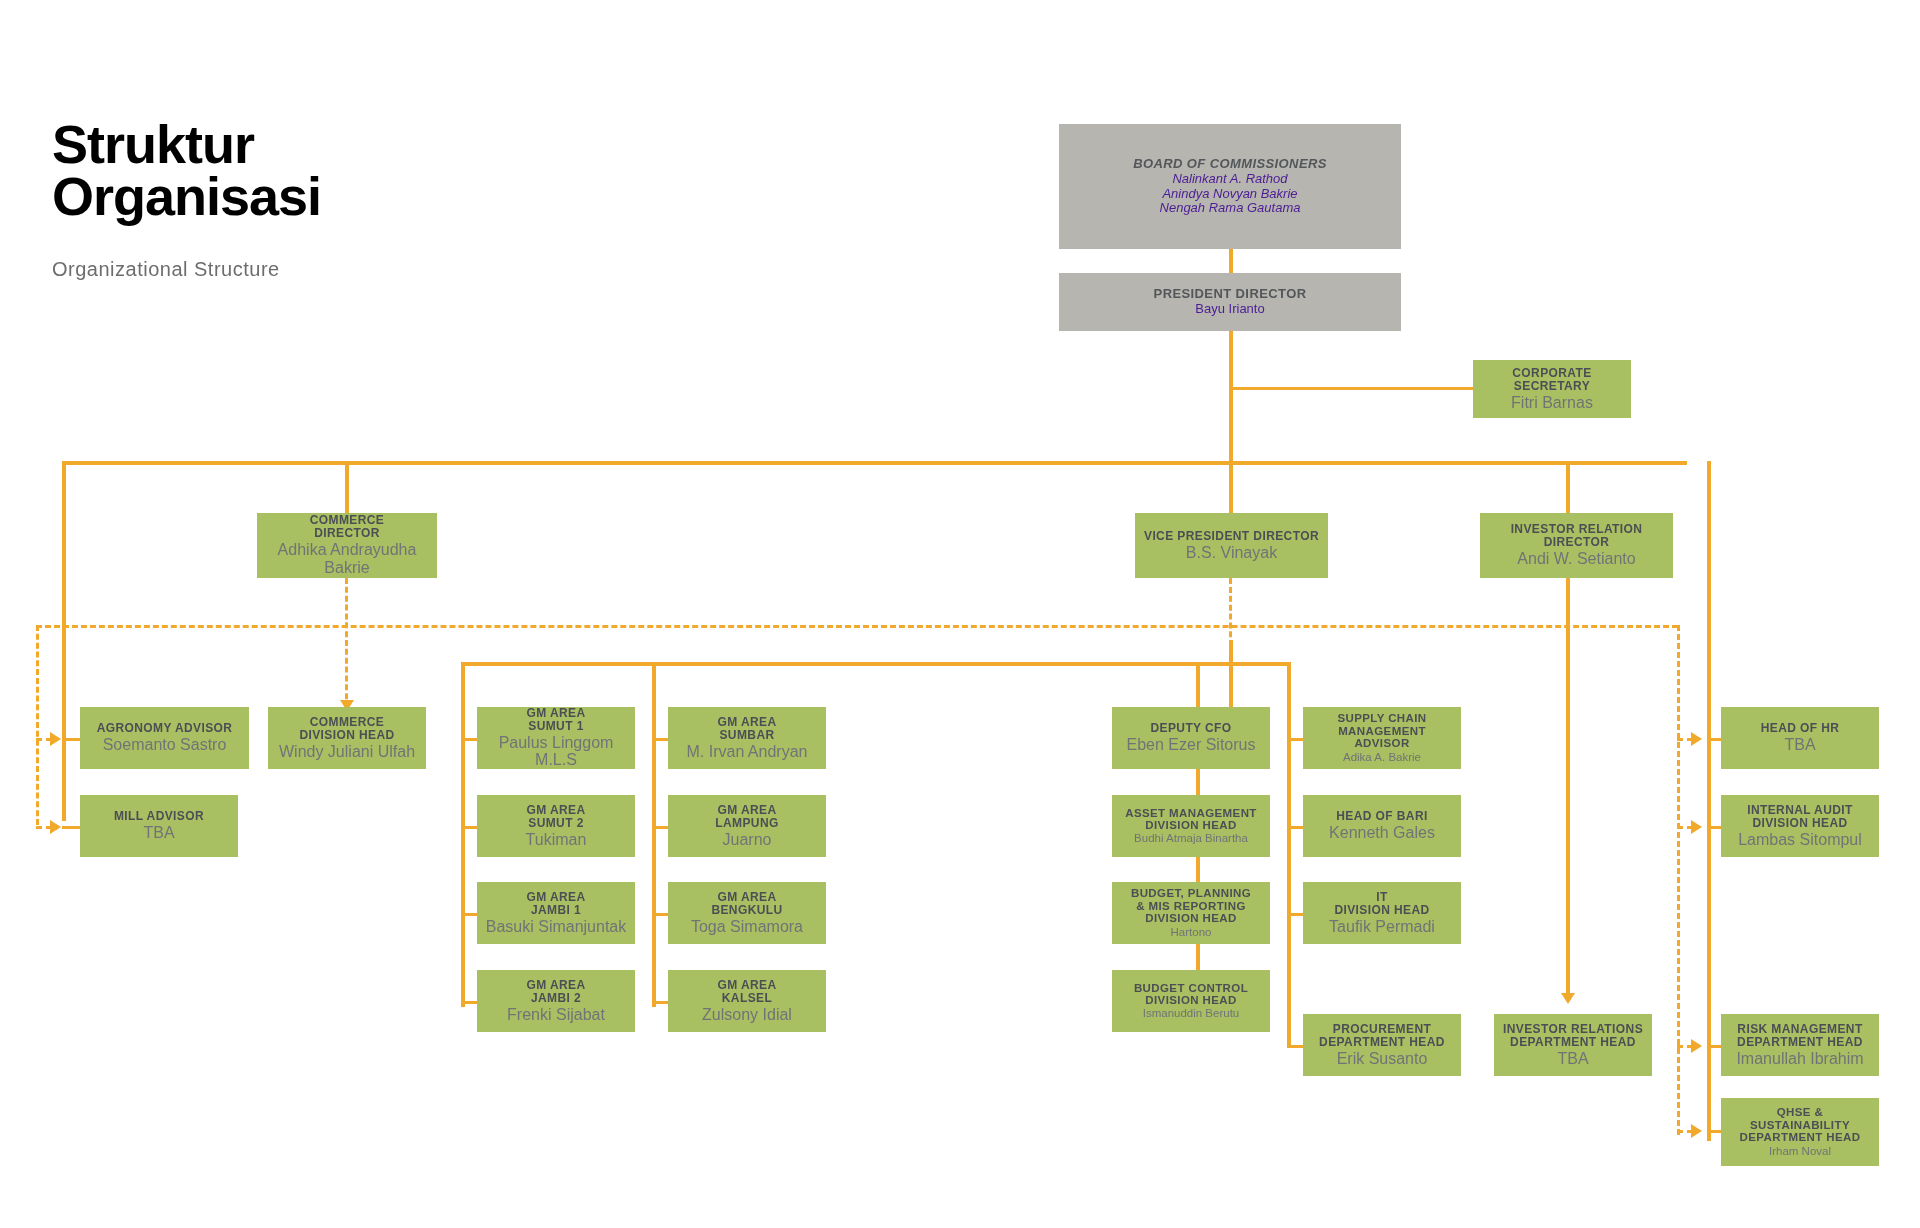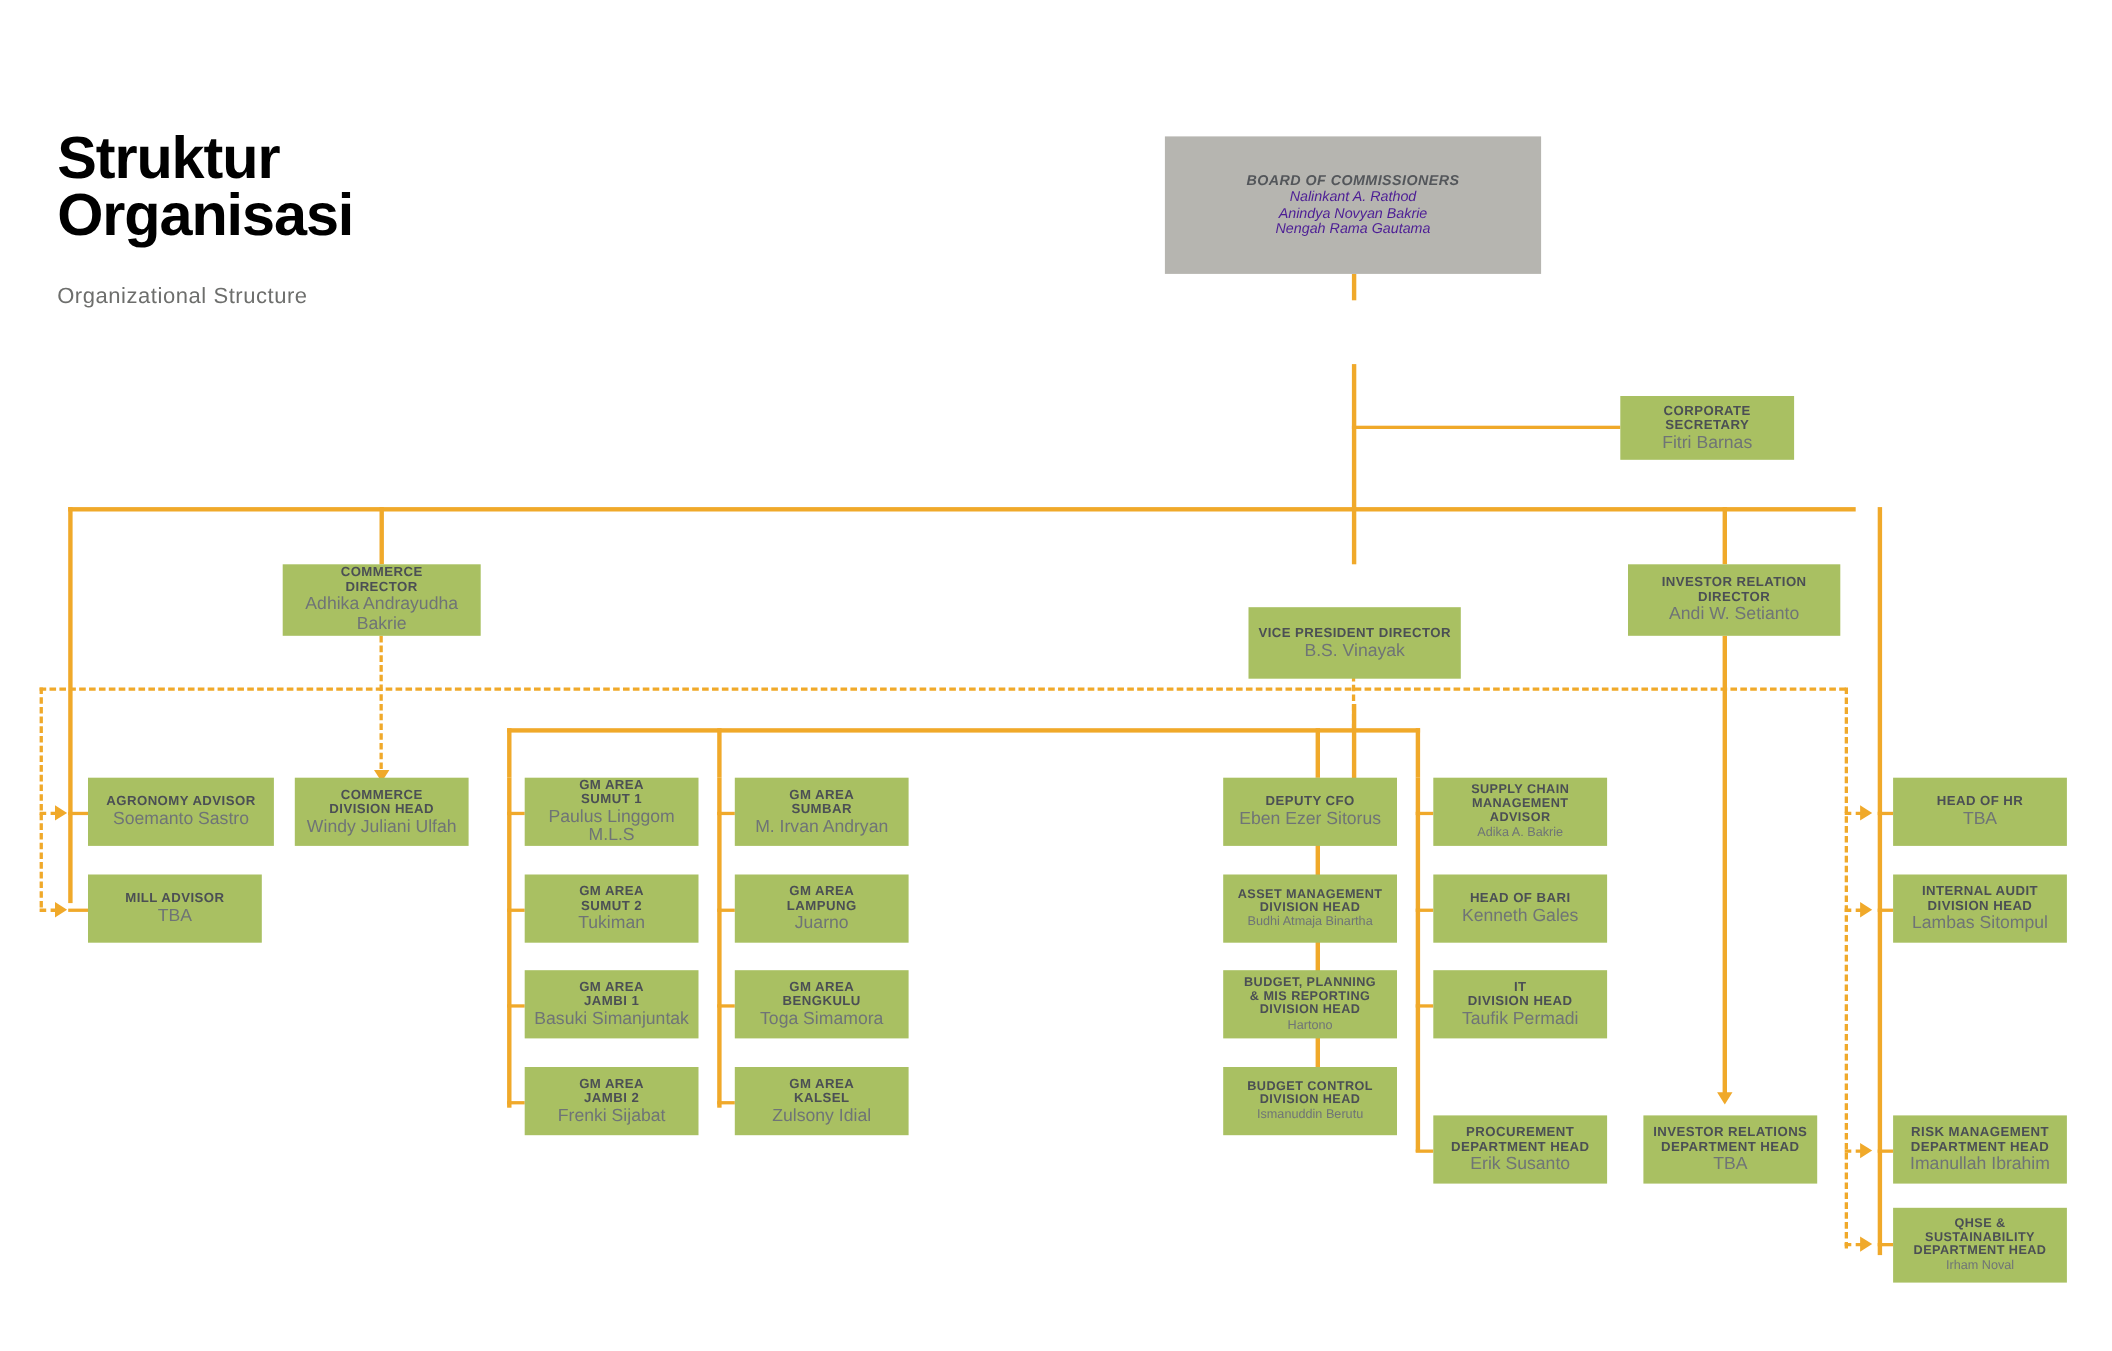--- a/index.html
+++ b/index.html
@@ -172,34 +172,38 @@
   <div class="ln lnh" style="left:1707px;top:1045px;width:14px;height:3px;"></div>
   <div class="ln lnh" style="left:1707px;top:1130px;width:14px;height:3px;"></div>
 
   <div class="box gray s13" style="left:1059px;top:124px;width:342px;height:125px;font-style:italic;">
     <div class="role">BOARD OF COMMISSIONERS</div>
     <div class="person">Nalinkant A. Rathod
 Anindya Novyan Bakrie
 Nengah Rama Gautama</div>
   </div>
 
+  <div class="box gray s13" style="left:1059px;top:273px;width:342px;height:58px;">
+    <div class="role">PRESIDENT DIRECTOR</div>
+    <div class="person">Bayu Irianto</div>
+  </div>
 
   <div class="box green s12" style="left:1473px;top:360px;width:158px;height:58px;">
     <div class="role">CORPORATE
 SECRETARY</div>
     <div class="person">Fitri Barnas</div>
   </div>
 
   <div class="box green s12" style="left:257px;top:513px;width:180px;height:65px;">
     <div class="role">COMMERCE
 DIRECTOR</div>
     <div class="person">Adhika Andrayudha Bakrie</div>
   </div>
 
-  <div class="box green s12" style="left:1135px;top:513px;width:193px;height:65px;margin-top:39px;">
+  <div class="box green s12" style="left:1135px;top:513px;width:193px;height:65px;">
     <div class="role">VICE PRESIDENT DIRECTOR</div>
     <div class="person">B.S. Vinayak</div>
   </div>
 
   <div class="box green s12" style="left:1480px;top:513px;width:193px;height:65px;">
     <div class="role">INVESTOR RELATION
 DIRECTOR</div>
     <div class="person">Andi W. Setianto</div>
   </div>
 

